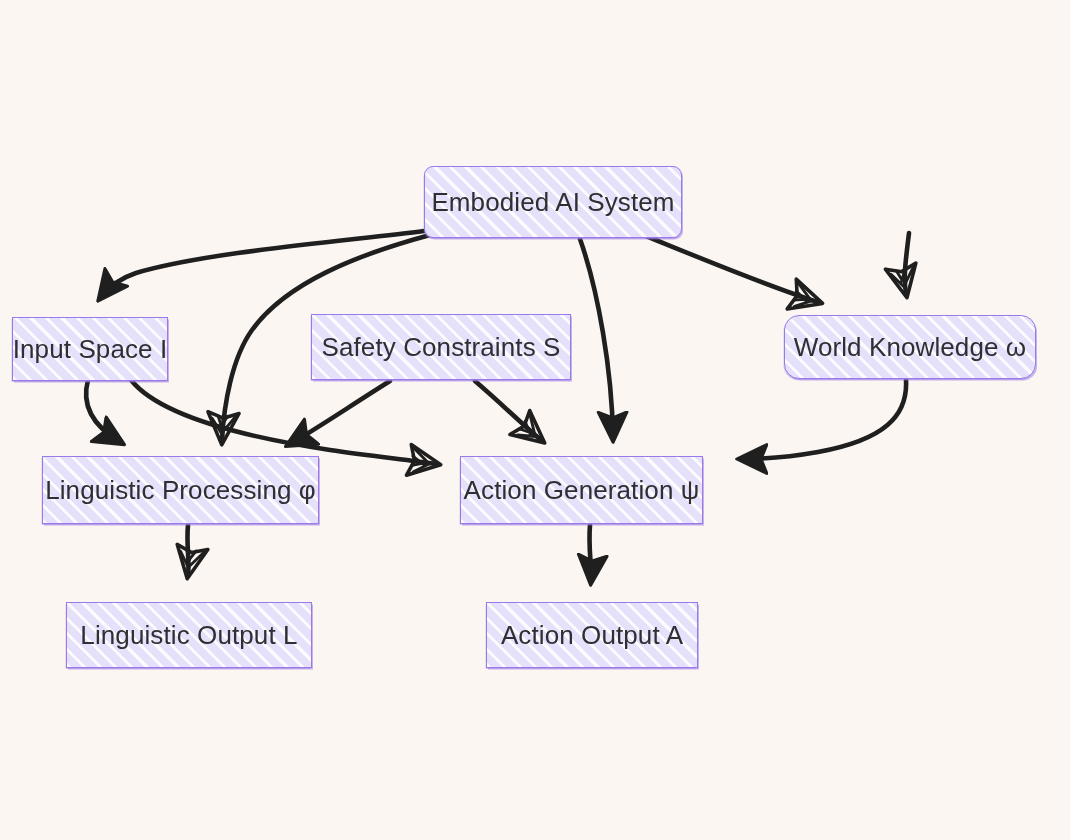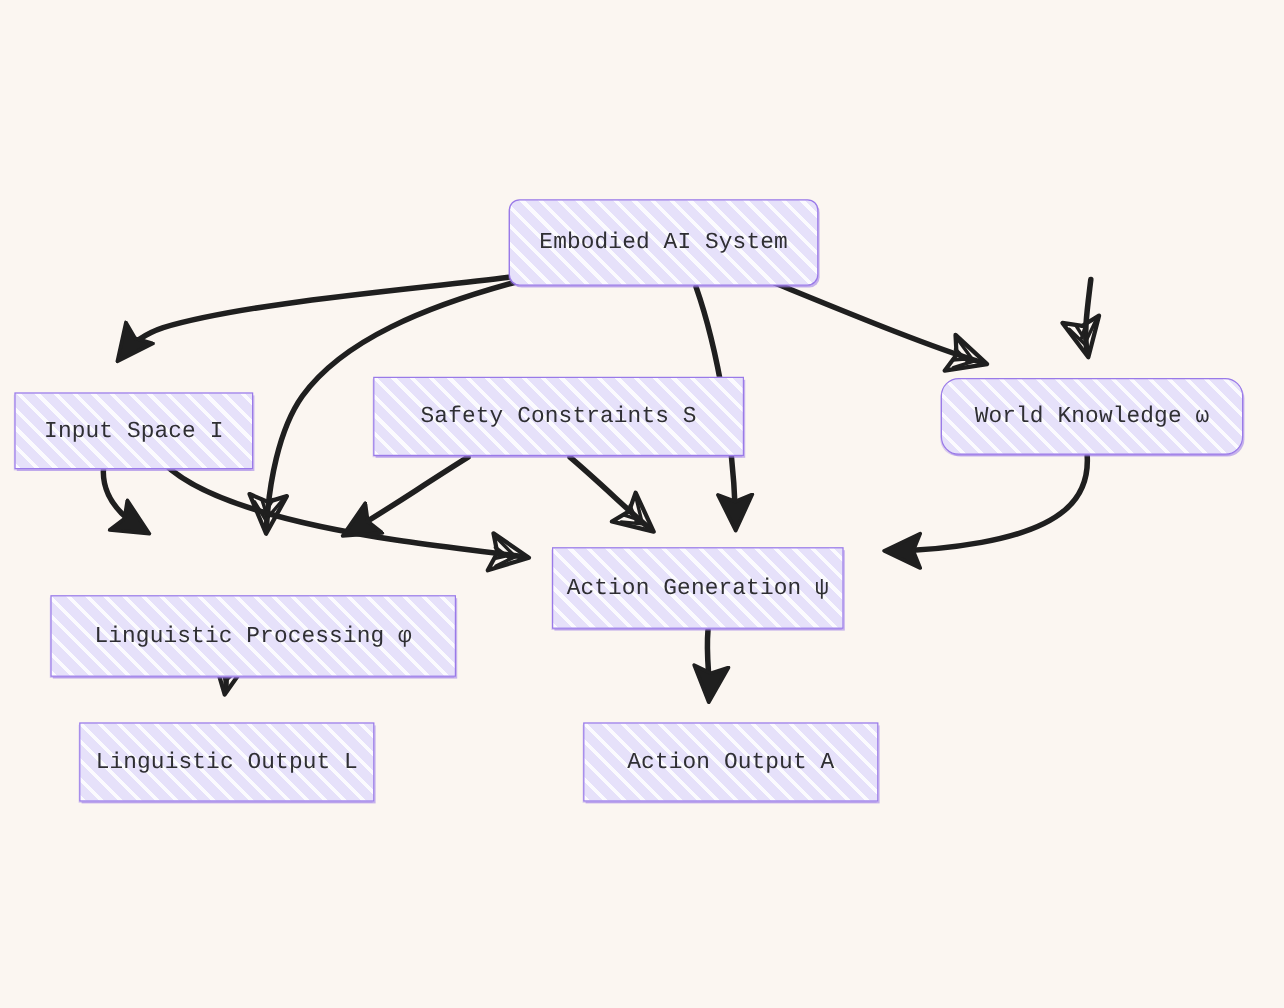--- a/index.html
+++ b/index.html
@@ -24,22 +24,22 @@
     top: 0;
     width: 1070px;
     height: 840px;
   }
   .node {
     position: absolute;
     box-sizing: border-box;
     background-color: #e6e1fa;
     border: 1.6px solid #9a7ae8;
     color: #2f2f33;
-    font-size: 19px;
-    font-family: Liberation Mono, monospace;
+    font-size: 26px;
+    font-family: Liberation Sans, sans-serif;
     font-weight: 400;
     display: flex;
     align-items: center;
     justify-content: center;
     text-align: center;
     letter-spacing: 0.1px;
     background-image: repeating-linear-gradient(
       45deg,
       rgba(255,255,255,0.85) 0px,
       rgba(255,255,255,0.85) 3px,
@@ -101,41 +101,41 @@
 
       <path d="M590,525 C588,548 592,566 591,580" marker-end="url(#mk-solid)"></path>
     </g>
   </svg>
 
   <div class="node rounded" style="left:424px; top:166px; width:258px; height:72px;">
     <span class="node-label">Embodied AI System</span>
   </div>
 
 
-  <div class="node" style="left:12px; top:327px; width:199px; height:64px;">
+  <div class="node" style="left:12px; top:317px; width:156px; height:64px;">
     <span class="node-label">Input Space I</span>
   </div>
 
-  <div class="node" style="left:311px; top:314px; width:309px; height:66px;">
+  <div class="node" style="left:311px; top:314px; width:260px; height:66px;">
     <span class="node-label">Safety Constraints S</span>
   </div>
 
   <div class="node" style="left:784px; top:315px; width:252px; height:64px;border-radius:15px;">
     <span class="node-label">World Knowledge ω</span>
   </div>
 
-  <div class="node" style="left:42px; top:456px; width:338px; height:68px;margin-top:40px;">
+  <div class="node" style="left:42px; top:456px; width:277px; height:68px;">
     <span class="node-label">Linguistic Processing φ</span>
   </div>
 
   <div class="node" style="left:460px; top:456px; width:243px; height:68px;">
     <span class="node-label">Action Generation ψ</span>
   </div>
 
   <div class="node" style="left:66px; top:602px; width:246px; height:66px;">
     <span class="node-label">Linguistic Output L</span>
   </div>
 
-  <div class="node" style="left:486px; top:602px; width:246px; height:66px;">
+  <div class="node" style="left:486px; top:602px; width:212px; height:66px;">
     <span class="node-label">Action Output A</span>
   </div>
 
 </div>
 
 </body></html>

